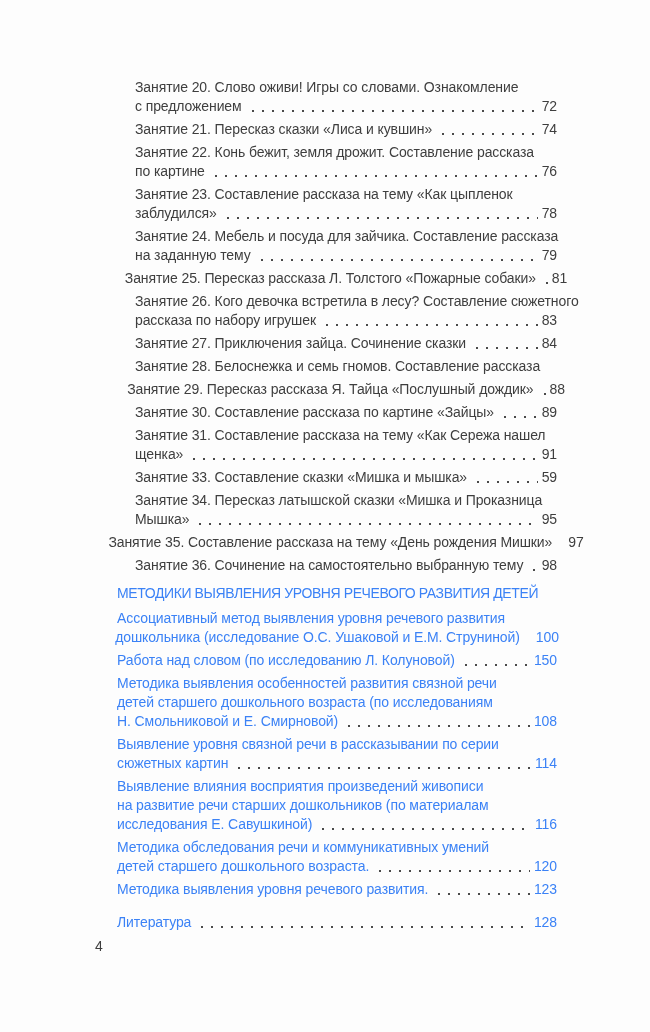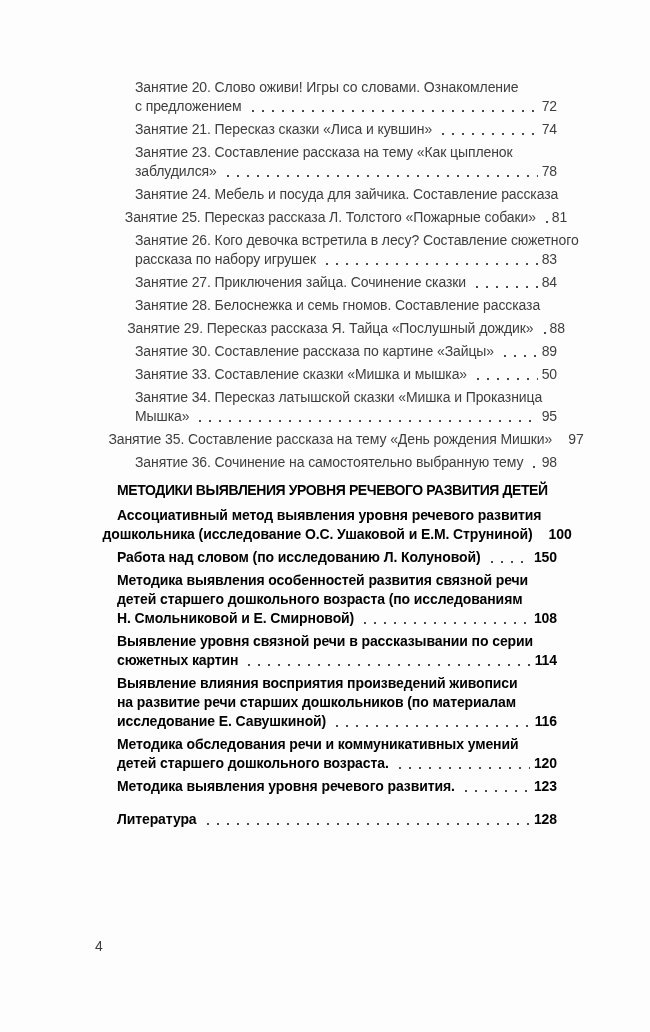--- a/index.html
+++ b/index.html
@@ -24,22 +24,22 @@
     line-height: 19px;
     letter-spacing: -0.1px;
     margin-top: 8px;
   }
   .entry {
     margin-bottom: 4px;
   }
   .entry.bold,
   .entry.heading {
     margin-left: -18px;
-    font-weight: bold;
-    color: #000000;
+    font-weight: normal;
+    color: #3b82f6;
   }
   .entry.heading {
     margin-top: 9px;
     margin-bottom: 6px;
     letter-spacing: -0.4px;
   }
   .entry.extra-gap {
     margin-top: 14px;
   }
   .line {
@@ -90,29 +90,42 @@
       </div>
     </div>
     <div class="entry regular">
       <div class="line last">
         <span class="text">Занятие 21. Пересказ сказки «Лиса и кувшин»</span>
         <span class="leader"></span>
         <span class="pagenum">74</span>
       </div>
     </div>
     <div class="entry regular">
+      <div class="line"><span class="text">Занятие 22. Конь бежит, земля дрожит. Составление рассказа</span></div>
+      <div class="line last">
+        <span class="text">по картине</span>
+        <span class="leader"></span>
+        <span class="pagenum">76</span>
+      </div>
+    </div>
+    <div class="entry regular">
       <div class="line"><span class="text">Занятие 23. Составление рассказа на тему «Как цыпленок</span></div>
       <div class="line last">
         <span class="text">заблудился»</span>
         <span class="leader"></span>
         <span class="pagenum">78</span>
       </div>
     </div>
     <div class="entry regular">
       <div class="line"><span class="text">Занятие 24. Мебель и посуда для зайчика. Составление рассказа</span></div>
+      <div class="line last">
+        <span class="text">на заданную тему</span>
+        <span class="leader"></span>
+        <span class="pagenum">79</span>
+      </div>
     </div>
     <div class="entry regular">
       <div class="line last">
         <span class="text">Занятие 25. Пересказ рассказа Л. Толстого «Пожарные собаки»</span>
         <span class="leader"></span>
         <span class="pagenum">81</span>
       </div>
     </div>
     <div class="entry regular">
       <div class="line"><span class="text">Занятие 26. Кого девочка встретила в лесу? Составление сюжетного</span></div>
@@ -140,24 +153,32 @@
       </div>
     </div>
     <div class="entry regular">
       <div class="line last">
         <span class="text">Занятие 30. Составление рассказа по картине «Зайцы»</span>
         <span class="leader"></span>
         <span class="pagenum">89</span>
       </div>
     </div>
     <div class="entry regular">
+      <div class="line"><span class="text">Занятие 31. Составление рассказа на тему «Как Сережа нашел</span></div>
+      <div class="line last">
+        <span class="text">щенка»</span>
+        <span class="leader"></span>
+        <span class="pagenum">91</span>
+      </div>
+    </div>
+    <div class="entry regular">
       <div class="line last">
         <span class="text">Занятие 33. Составление сказки «Мишка и мышка»</span>
         <span class="leader"></span>
-        <span class="pagenum">50</span>
+        <span class="pagenum">59</span>
       </div>
     </div>
     <div class="entry regular">
       <div class="line"><span class="text">Занятие 34. Пересказ латышской сказки «Мишка и Проказница</span></div>
       <div class="line last">
         <span class="text">Мышка»</span>
         <span class="leader"></span>
         <span class="pagenum">95</span>
       </div>
     </div>
@@ -207,21 +228,21 @@
       <div class="line last">
         <span class="text">сюжетных картин</span>
         <span class="leader"></span>
         <span class="pagenum">114</span>
       </div>
     </div>
     <div class="entry bold">
       <div class="line"><span class="text">Выявление влияния восприятия произведений живописи</span></div>
       <div class="line"><span class="text">на развитие речи старших дошкольников (по материалам</span></div>
       <div class="line last">
-        <span class="text">исследование Е. Савушкиной)</span>
+        <span class="text">исследования Е. Савушкиной)</span>
         <span class="leader"></span>
         <span class="pagenum">116</span>
       </div>
     </div>
     <div class="entry bold">
       <div class="line"><span class="text">Методика обследования речи и коммуникативных умений</span></div>
       <div class="line last">
         <span class="text">детей старшего дошкольного возраста.</span>
         <span class="leader"></span>
         <span class="pagenum">120</span>

